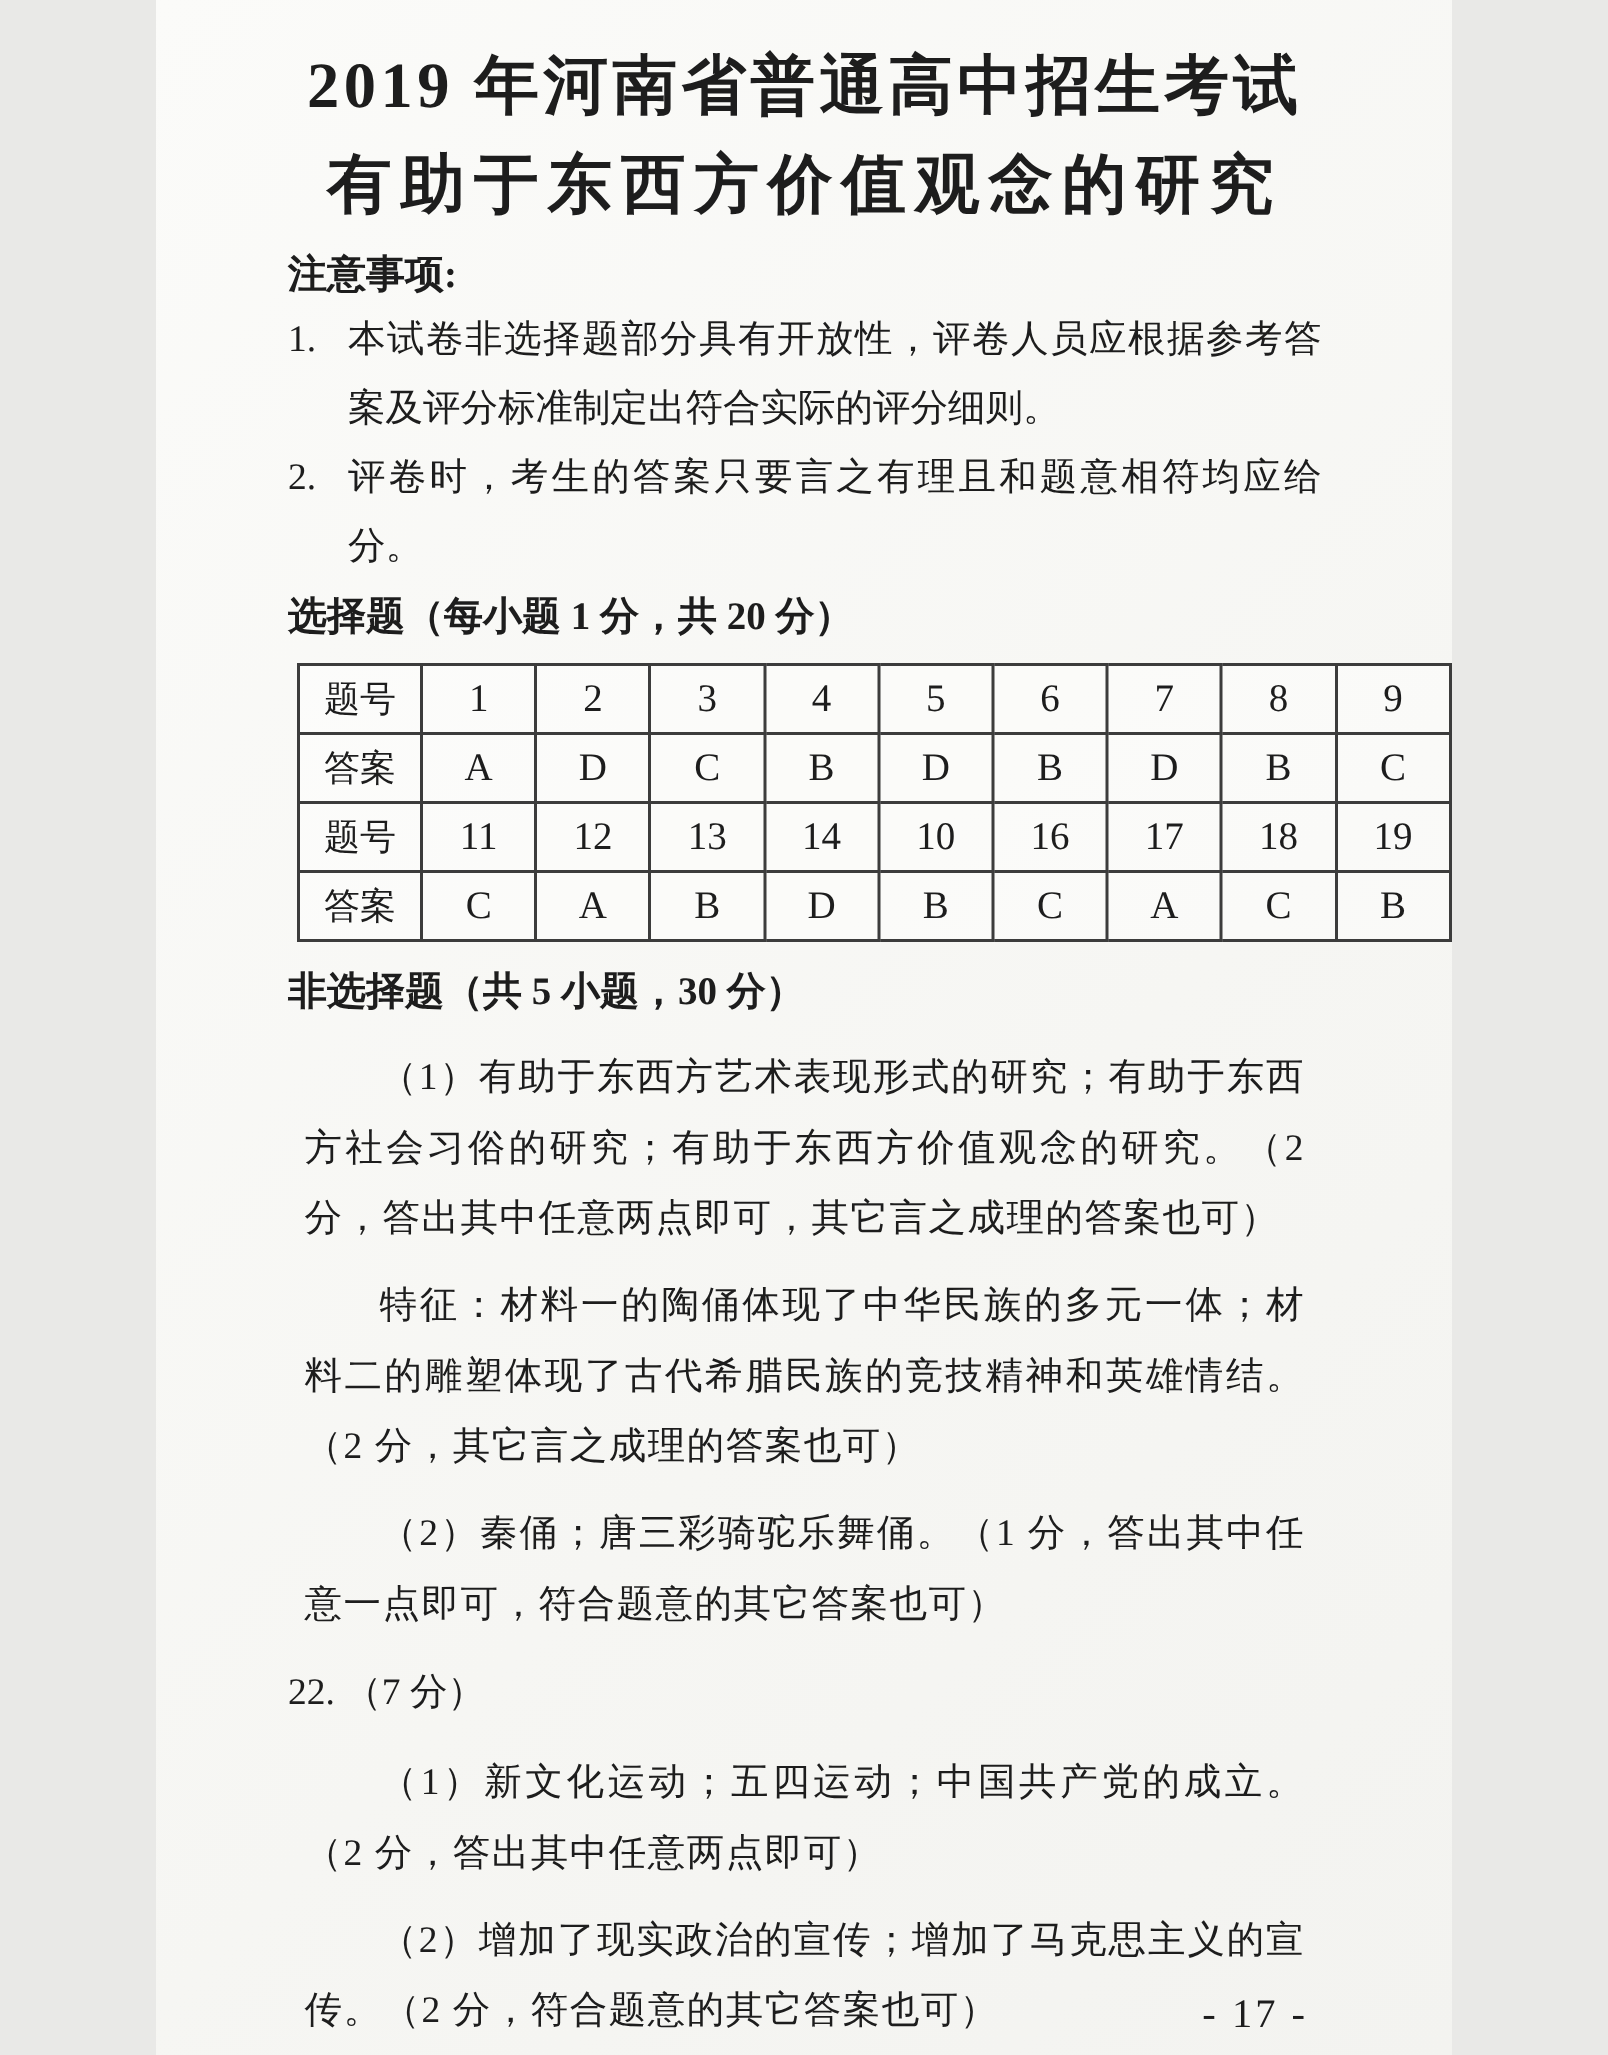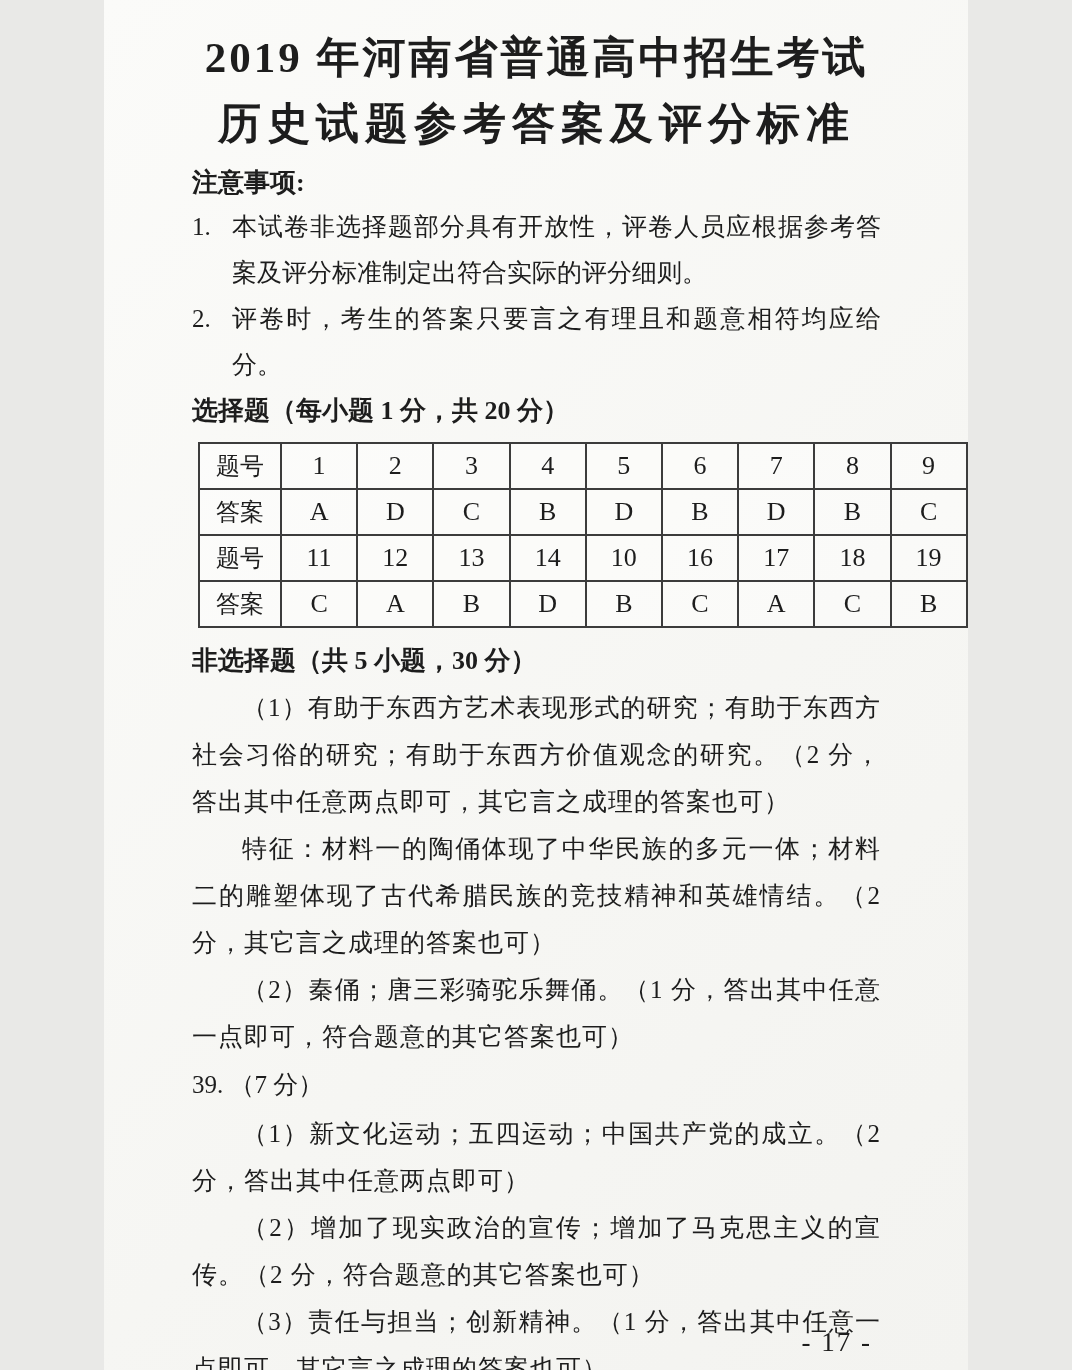--- a/index.html
+++ b/index.html
@@ -30,37 +30,37 @@
     border-collapse:collapse;margin:8px 0 10px 6px;
     width:846px;table-layout:fixed;
   }
   table.answers td{
     border:2px solid #3c3c3c;height:44px;text-align:center;
     font-size:26px;padding:0;background:rgba(255,255,255,.45);
   }
   table.answers td.lbl{width:80px;font-size:24px;}
   .q-heading{font-size:25px;line-height:50px;margin:0;}
   p.ans{
-    font-size:25px;line-height:47px;margin:0;
+    font-size:25px;line-height:47px;margin:11px;
     text-align:justify;text-indent:2em;
     letter-spacing:1px;
   }
   .q-block{margin:0;}
   .page-number{
     position:absolute;right:96px;bottom:12px;
     font-size:27px;letter-spacing:2px;
   }
 </style>
 </head>
 <body>
 
 <div class="page">
 
   <h1 class="title">2019 年河南省普通高中招生考试</h1>
-  <h1 class="title sub">历史试题参考答案及评分标准</h1>
+  <h1 class="title sub">有助于东西方价值观念的研究</h1>
 
   <div class="notice-heading">注意事项:</div>
 
   <div class="notice-item">
     <span class="notice-num">1.</span>
     <span class="notice-text">本试卷非选择题部分具有开放性，评卷人员应根据参考答案及评分标准制定出符合实际的评分细则。</span>
   </div>
   <div class="notice-item">
     <span class="notice-num">2.</span>
     <span class="notice-text">评卷时，考生的答案只要言之有理且和题意相符均应给分。</span>
@@ -128,21 +128,21 @@
   <div class="section-heading">非选择题（共 5 小题，30 分）</div>
 
   <div class="q-block">
     <p class="ans">（1）有助于东西方艺术表现形式的研究；有助于东西方社会习俗的研究；有助于东西方价值观念的研究。（2 分，答出其中任意两点即可，其它言之成理的答案也可）</p>
     <p class="ans">特征：材料一的陶俑体现了中华民族的多元一体；材料二的雕塑体现了古代希腊民族的竞技精神和英雄情结。（2 分，其它言之成理的答案也可）</p>
     <p class="ans">（2）秦俑；唐三彩骑驼乐舞俑。（1 分，答出其中任意一点即可，符合题意的其它答案也可）</p>
   </div>
 
   <div class="q-block">
     <div class="q-heading">
-      <span>39.</span>
+      <span>22.</span>
       <span>（7 分）</span>
     </div>
     <p class="ans">（1）新文化运动；五四运动；中国共产党的成立。（2 分，答出其中任意两点即可）</p>
     <p class="ans">（2）增加了现实政治的宣传；增加了马克思主义的宣传。（2 分，符合题意的其它答案也可）</p>
     <p class="ans">（3）责任与担当；创新精神。（1 分，答出其中任意一点即可，其它言之成理的答案也可）</p>
   </div>
 
   <div class="page-number">- 17 -</div>
 </div>
 

